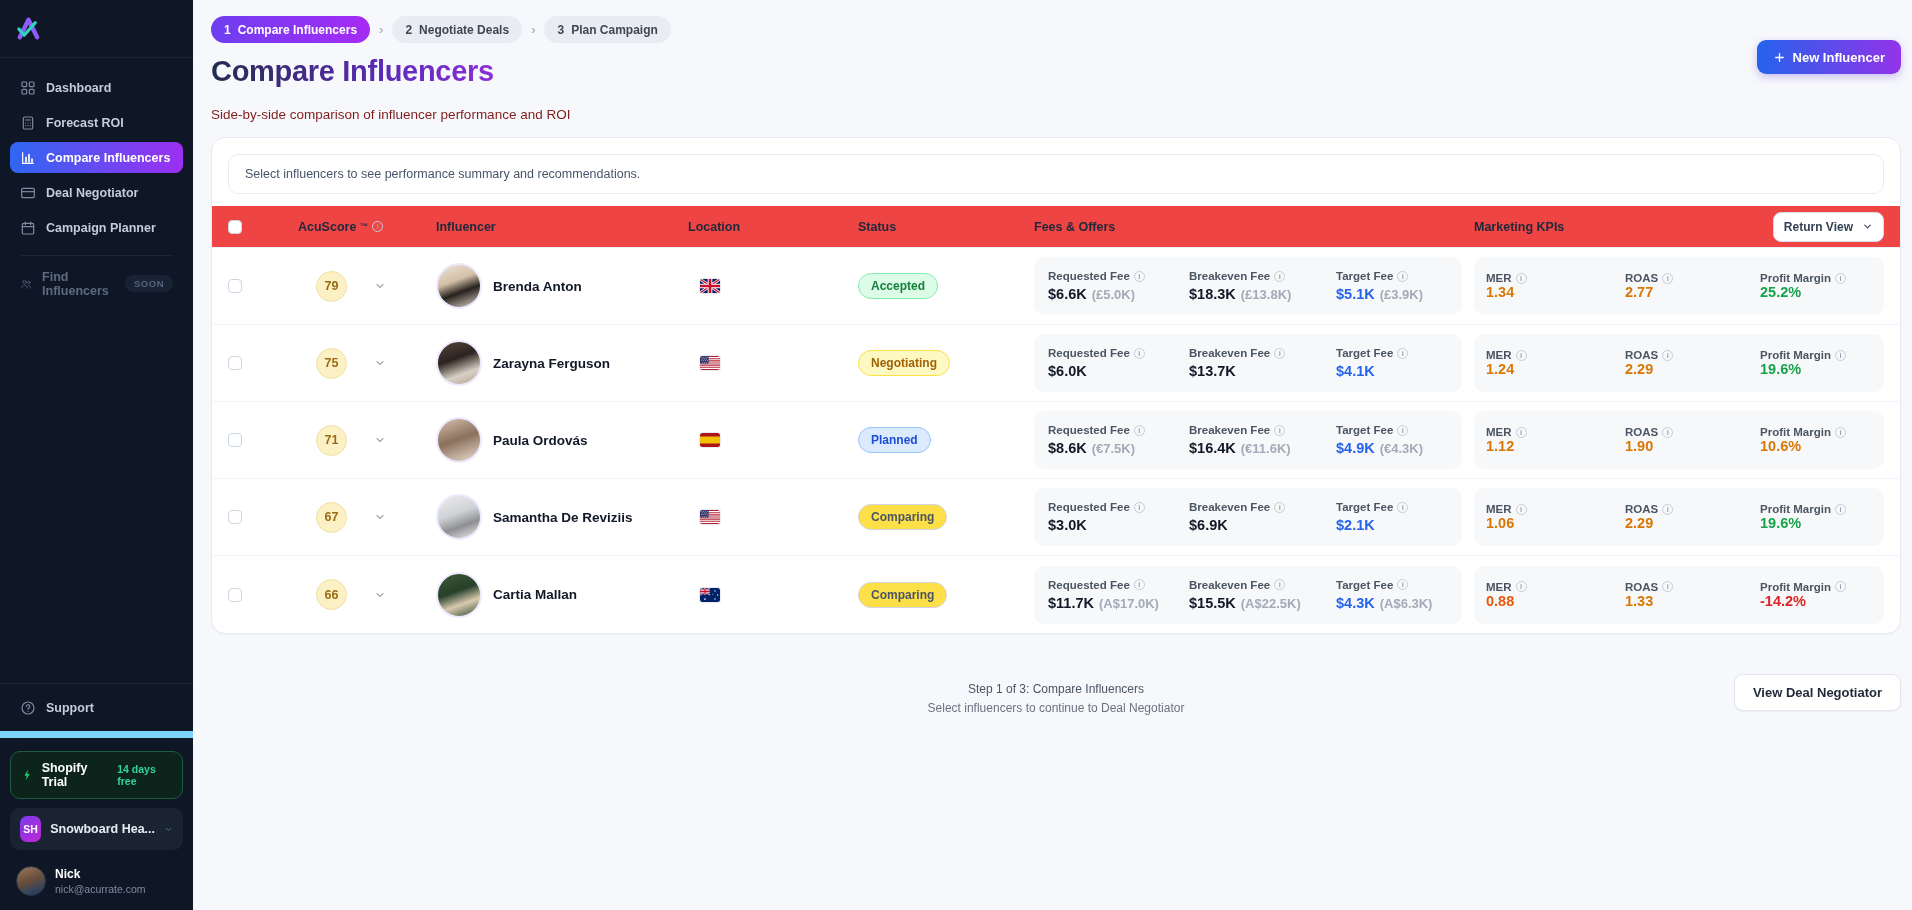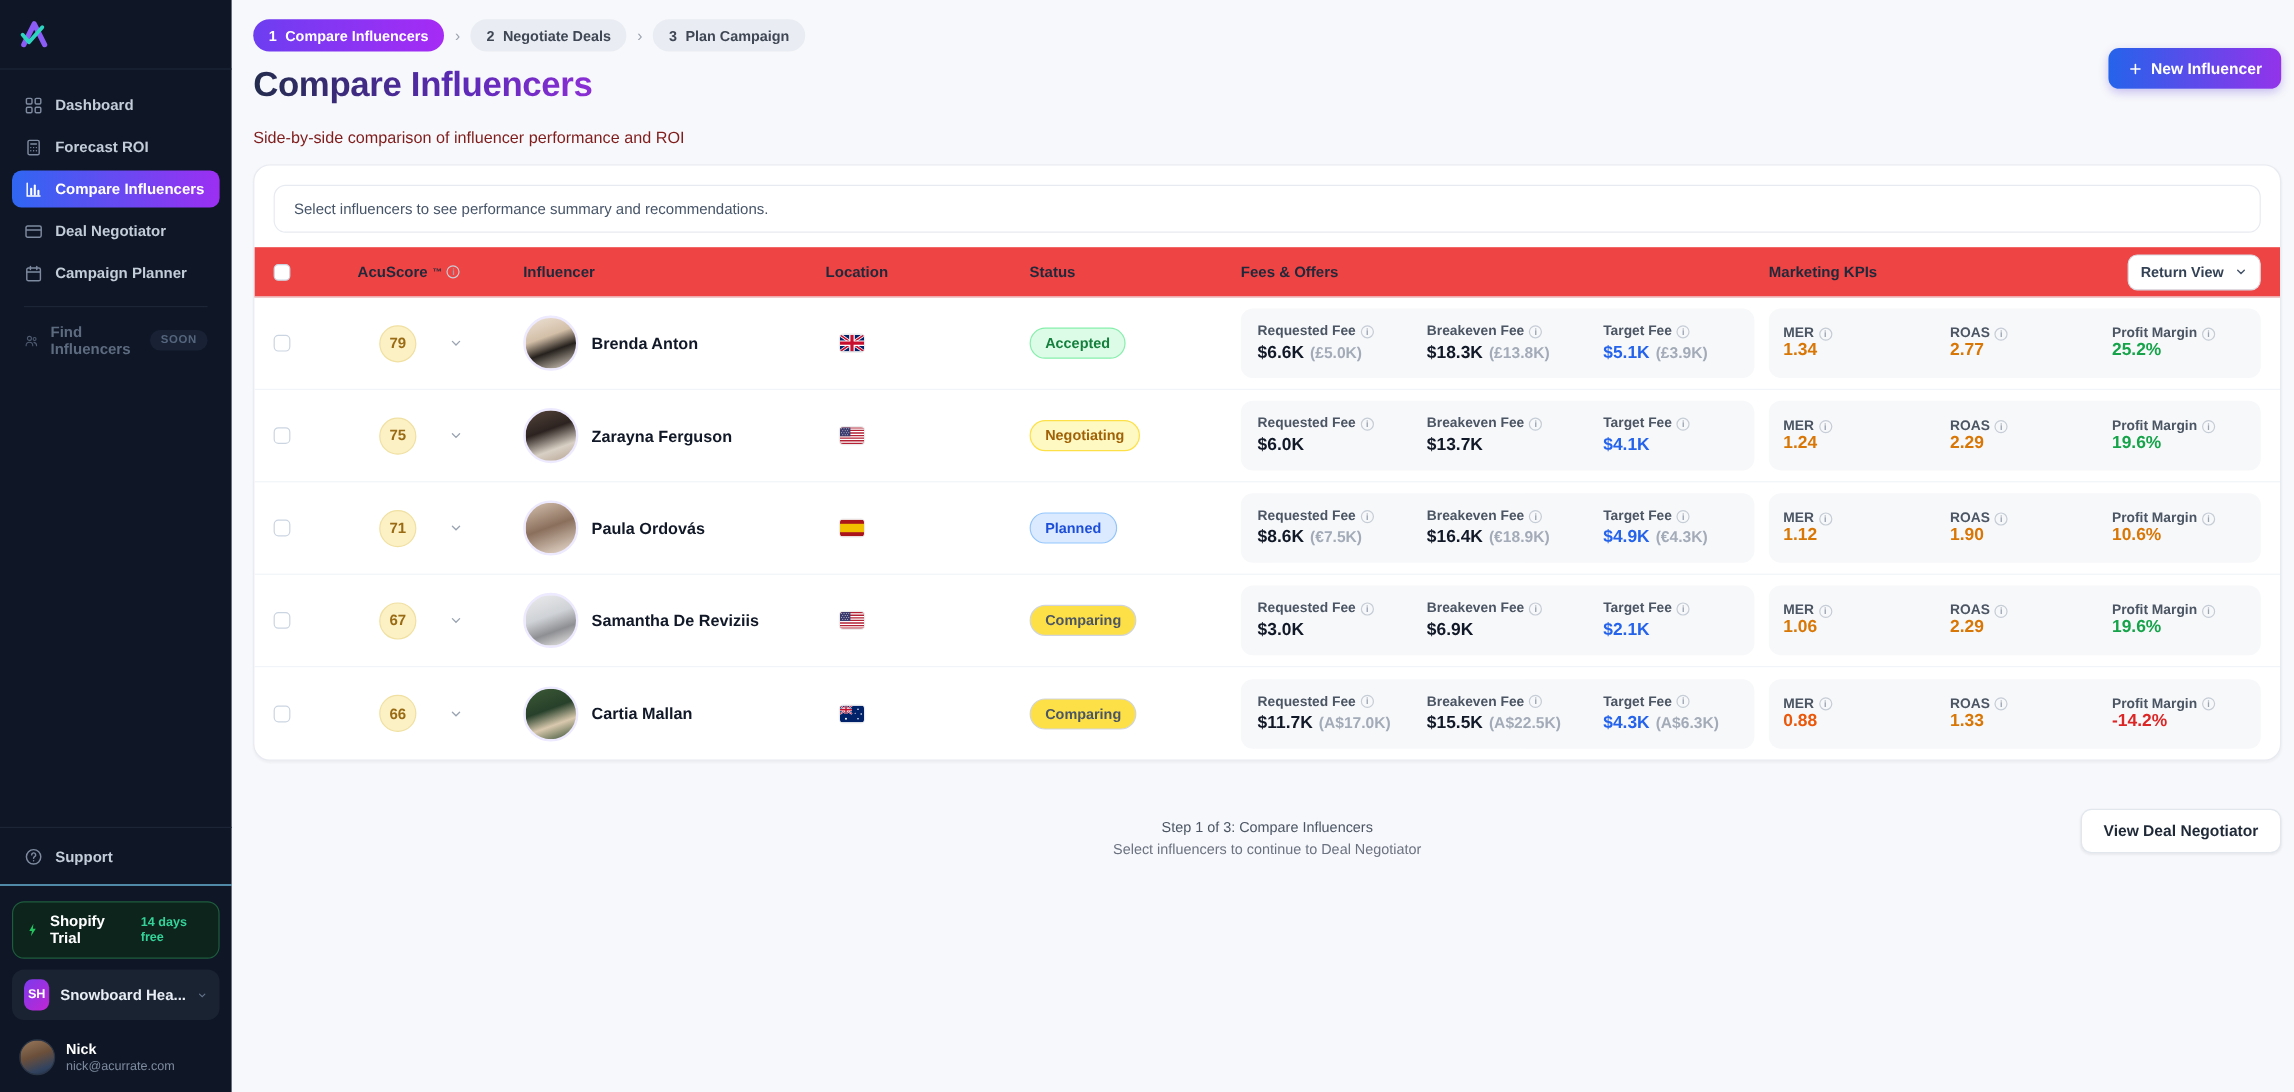--- a/index.html
+++ b/index.html
@@ -13,21 +13,21 @@
   .nav { padding:14px 10px 6px; display:flex; flex-direction:column; gap:4px; }
   .nav-item { display:flex; align-items:center; gap:10px; height:31px; padding:0 10px; border-radius:8px; font-size:12.5px; font-weight:600; color:#c3ccd9; cursor:pointer; }
   .nav-item .ni { color:#7e8aa0; width:16px; height:16px; }
   .nav-item.active { background:linear-gradient(90deg,#2f66f2,#9c2ff2); color:#fff; }
   .nav-item.active .ni { color:#fff; }
   .side-div { border-top:1px solid #1c2535; margin:8px 10px; }
   .nav-item.dim { color:#5d6b80; }
   .nav-item.dim .ni { color:#4d5a70; }
   .soon-badge { margin-left:auto; background:#182234; color:#55657d; font-size:9.5px; font-weight:700; letter-spacing:.5px; padding:3px 9px; border-radius:999px; }
   .side-bottom { margin-top:auto; }
-  .support-sec { border-top:1px solid #1c2535; border-bottom:1px solid #7dd3fc; padding:8px 10px; }
+  .support-sec { border-top:1px solid #1c2535; border-bottom:7px solid #7dd3fc; padding:8px 10px; }
   .trial { margin:13px 10px 9px; background:#0c241c; border:1px solid #1e5c3e; border-radius:10px; display:flex; align-items:center; gap:8px; padding:9px 10px; cursor:pointer; }
   .trial-name { color:#fff; font-weight:700; font-size:12.5px; }
   .trial-days { margin-left:auto; color:#34d399; font-size:10.5px; font-weight:600; }
   .workspace { margin:4px 10px 8px; background:#1a2332; border-radius:10px; display:flex; align-items:center; gap:9px; padding:8px 10px; cursor:pointer; }
   .ws-avatar { width:26px; height:26px; border-radius:7px; background:linear-gradient(135deg,#7c3aed,#c026d3); color:#fff; font-size:10.5px; font-weight:700; display:flex; align-items:center; justify-content:center; }
   .ws-name { font-size:12.5px; color:#e8edf4; font-weight:600; white-space:nowrap; }
   .ws-chev { margin-left:auto; color:#64748b; }
   .user { display:flex; gap:9px; padding:8px 16px 14px; align-items:center; cursor:pointer; }
   .user-avatar { width:30px; height:30px; border-radius:50%; border:1px solid #2a3648; }
   .user-name { font-size:12px; color:#fff; font-weight:700; }
@@ -485,21 +485,21 @@
                 <span class="alt">(€7.5K)</span>
               </div>
             </div>
           <div>
               <div class="fee-label">
                 <span>Breakeven Fee</span>
                 <span class="info"></span>
               </div>
             <div class="fee-val">
                 <b>$16.4K</b>
-                <span class="alt">(€18.9K)</span>
+                <span class="alt">(€11.6K)</span>
               </div>
             </div>
           <div>
               <div class="fee-label">
                 <span>Target Fee</span>
                 <span class="info"></span>
               </div>
             <div class="fee-val blue">
                 <b>$4.9K</b>
                 <span class="alt">(€4.3K)</span>

